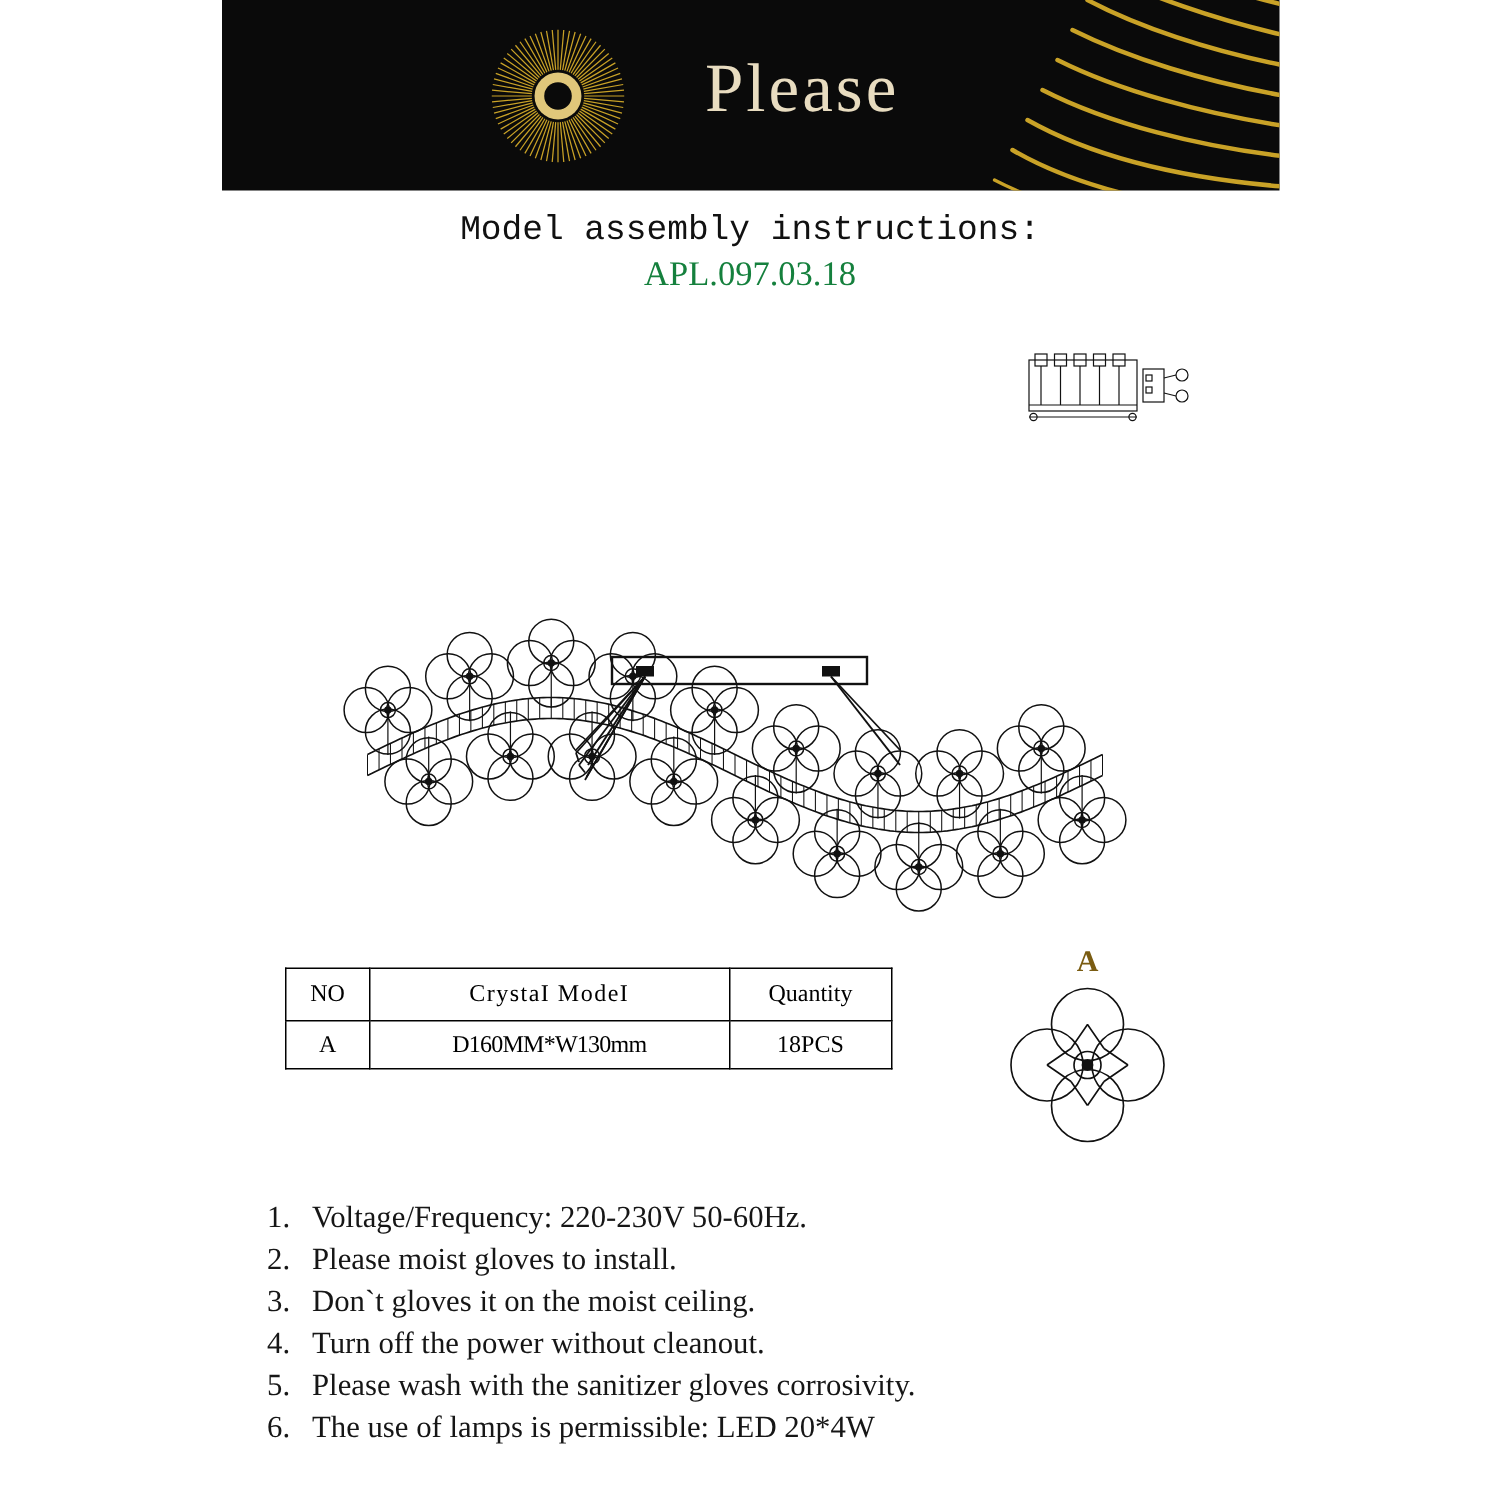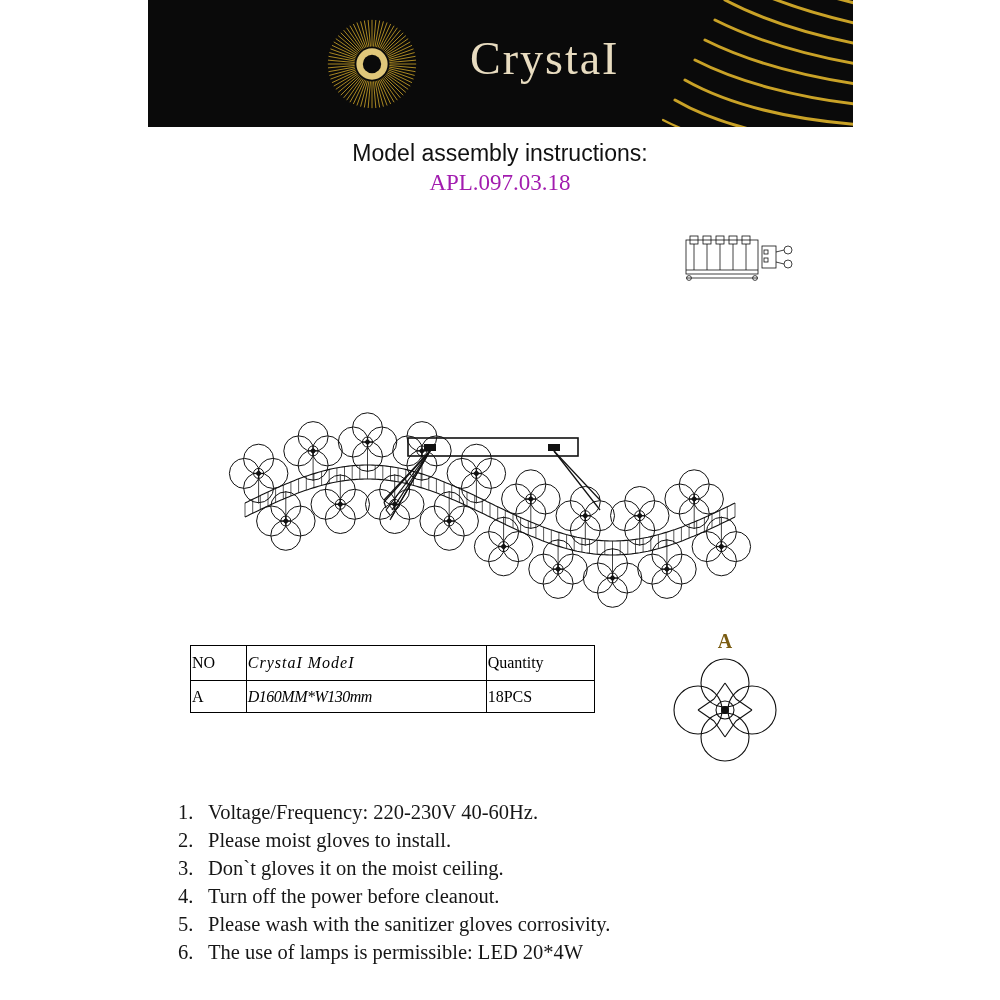--- a/index.html
+++ b/index.html
@@ -60,29 +60,29 @@
 
   
   .title-block {
     position: absolute;
     top: 138px;
     left: 0;
     width: 1000px;
     text-align: center;
   }
   .title-line1 {
-    font-family: Liberation Sans, sans-serif;
+    font-family: Liberation Mono, monospace;
     font-size: 23px;
     color: #111;
     line-height: 30px;
   }
   .title-line2 {
     font-family: "Liberation Serif", serif;
     font-size: 23px;
-    color: #a21caf;
+    color: #15803d;
     line-height: 30px;
   }
 
   
   .drawing {
     position: absolute;
     left: 0;
     top: 210px;
     width: 1000px;
     height: 400px;
@@ -103,29 +103,30 @@
     left: 190px;
     top: 645px;
     width: 405px;
     border-collapse: collapse;
     background: #fff;
   }
   .parts-table td, .parts-table th {
     border: 1px solid #000;
     font-family: "Liberation Serif", serif;
     font-size: 16px;
+    text-align: center;
     height: 29px;
     font-weight: normal;
     color: #000;
   }
   .parts-table thead td {
     height: 32px;
   }
   .col-no { width: 50px; }
-  .col-model { width: 225px; font-style: italic; }
+  .col-model { width: 225px; }
   .col-qty { width: 100px; margin-left: 16px; }
   .crystal-header {
     letter-spacing: 1px;
   }
   .model-cell {
     font-family: "Liberation Mono", monospace;
     font-size: 14px;
     letter-spacing: -0.5px;
   }
 
@@ -271,21 +272,21 @@
         <path d="M300 85 C242 74 194 57 162 40"></path>
         <path d="M300 65 C245 53 200 36 172 22"></path>
         <path d="M300 45 C248 33 206 16 182 4"></path>
       </g>
       <g fill="none" stroke="#c9a227" stroke-width="2.2" stroke-linecap="round">
         <path d="M300 196 C222 196 150 186 100 160"></path>
         <path d="M286 200 C230 198 170 190 120 172"></path>
       </g>
     </svg>
 
-    <div class="brand-text">CrystaI</div>
+    <div class="brand-text">Please</div>
   </div>
 
   <div class="title-block">
     <div class="title-line1">Model assembly instructions:</div>
     <div class="title-line2">APL.097.03.18</div>
   </div>
 
   <svg class="drawing" viewBox="0 0 1000 400">
 
     <rect x="408" y="228" width="170" height="18" fill="none" stroke="#111" stroke-width="1.6"></rect>
@@ -596,33 +597,33 @@
         <path d="M70 87 L59 71 M70 87 L81 71"></path>
         <path d="M43 60 L59 49 M43 60 L59 71"></path>
         <path d="M97 60 L81 49 M97 60 L81 71"></path>
       </g>
     </svg>
   </div>
 
   <div class="instructions">
     <div class="instr-row">
       <span class="instr-num">1.</span>
-      <span class="instr-text">Voltage/Frequency: 220-230V 40-60Hz.</span>
+      <span class="instr-text">Voltage/Frequency: 220-230V 50-60Hz.</span>
     </div>
     <div class="instr-row">
       <span class="instr-num">2.</span>
       <span class="instr-text">Please moist gloves to install.</span>
     </div>
     <div class="instr-row">
       <span class="instr-num">3.</span>
       <span class="instr-text">Don`t gloves it on the moist ceiling.</span>
     </div>
     <div class="instr-row">
       <span class="instr-num">4.</span>
-      <span class="instr-text">Turn off the power before cleanout.</span>
+      <span class="instr-text">Turn off the power without cleanout.</span>
     </div>
     <div class="instr-row">
       <span class="instr-num">5.</span>
       <span class="instr-text">Please wash with the sanitizer gloves corrosivity.</span>
     </div>
     <div class="instr-row">
       <span class="instr-num">6.</span>
       <span class="instr-text">The use of lamps is permissible: LED 20*4W</span>
     </div>
   </div>

